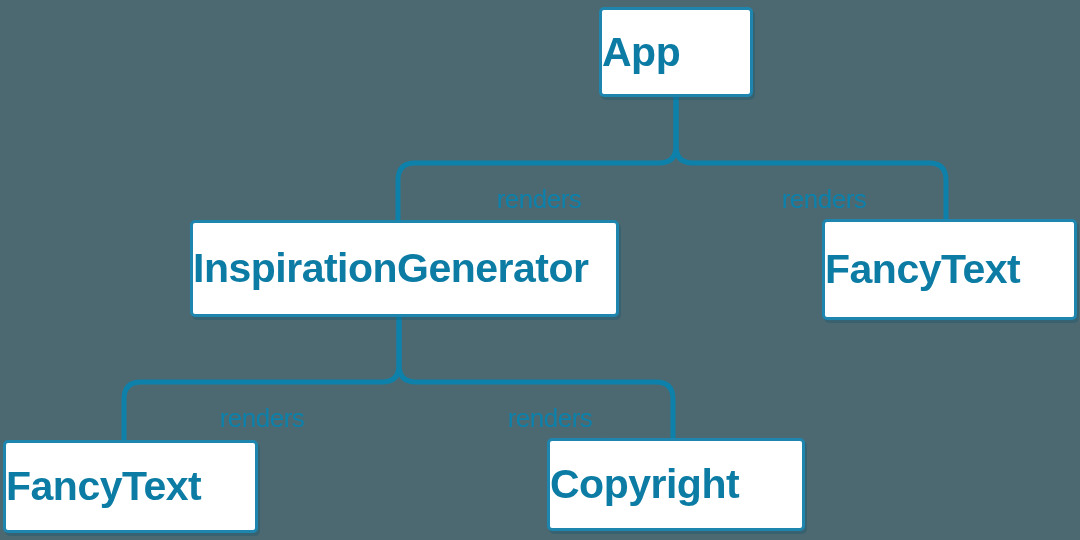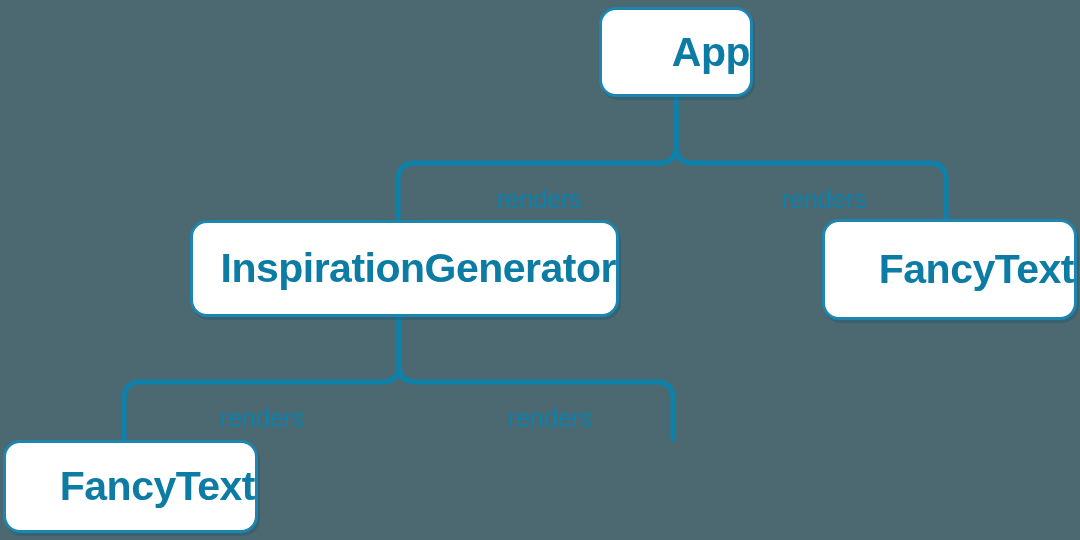--- a/index.html
+++ b/index.html
@@ -28,22 +28,22 @@
     fill:none;
     stroke:var(--line,#0E81AB);
     stroke-width:5;
     stroke-linecap:round;
   }
   .node{
     position:absolute;
     box-sizing:border-box;
     background:var(--node_fill,#fff);
     border:3px solid var(--node_border,#1E86AE);
-    border-radius:17px;
-    display:flex;align-items:center;justify-content:flex-end;
+    border-radius:5px;
+    display:flex;align-items:center;justify-content:flex-start;
     box-shadow:2px 3px 0 rgba(9,84,112,0.28);
   }
   .node-label{
     color:var(--node_text,#0C7CA4);
     font-size:41px;
     font-weight:700;
     letter-spacing:-0.5px;
     white-space:nowrap;
     line-height:1;
   }
@@ -91,19 +91,22 @@
   </div>
 
   <div class="node node-fancy-top">
     <span class="node-label">FancyText</span>
   </div>
 
   <div class="node node-fancy-bottom">
     <span class="node-label">FancyText</span>
   </div>
 
+  <div class="node node-copyright">
+    <span class="node-label">Copyright</span>
+  </div>
 
   <span class="edge-label edge-label-1">renders</span>
   <span class="edge-label edge-label-2">renders</span>
   <span class="edge-label edge-label-3">renders</span>
   <span class="edge-label edge-label-4">renders</span>
 
 </div>
 
 </body></html>

